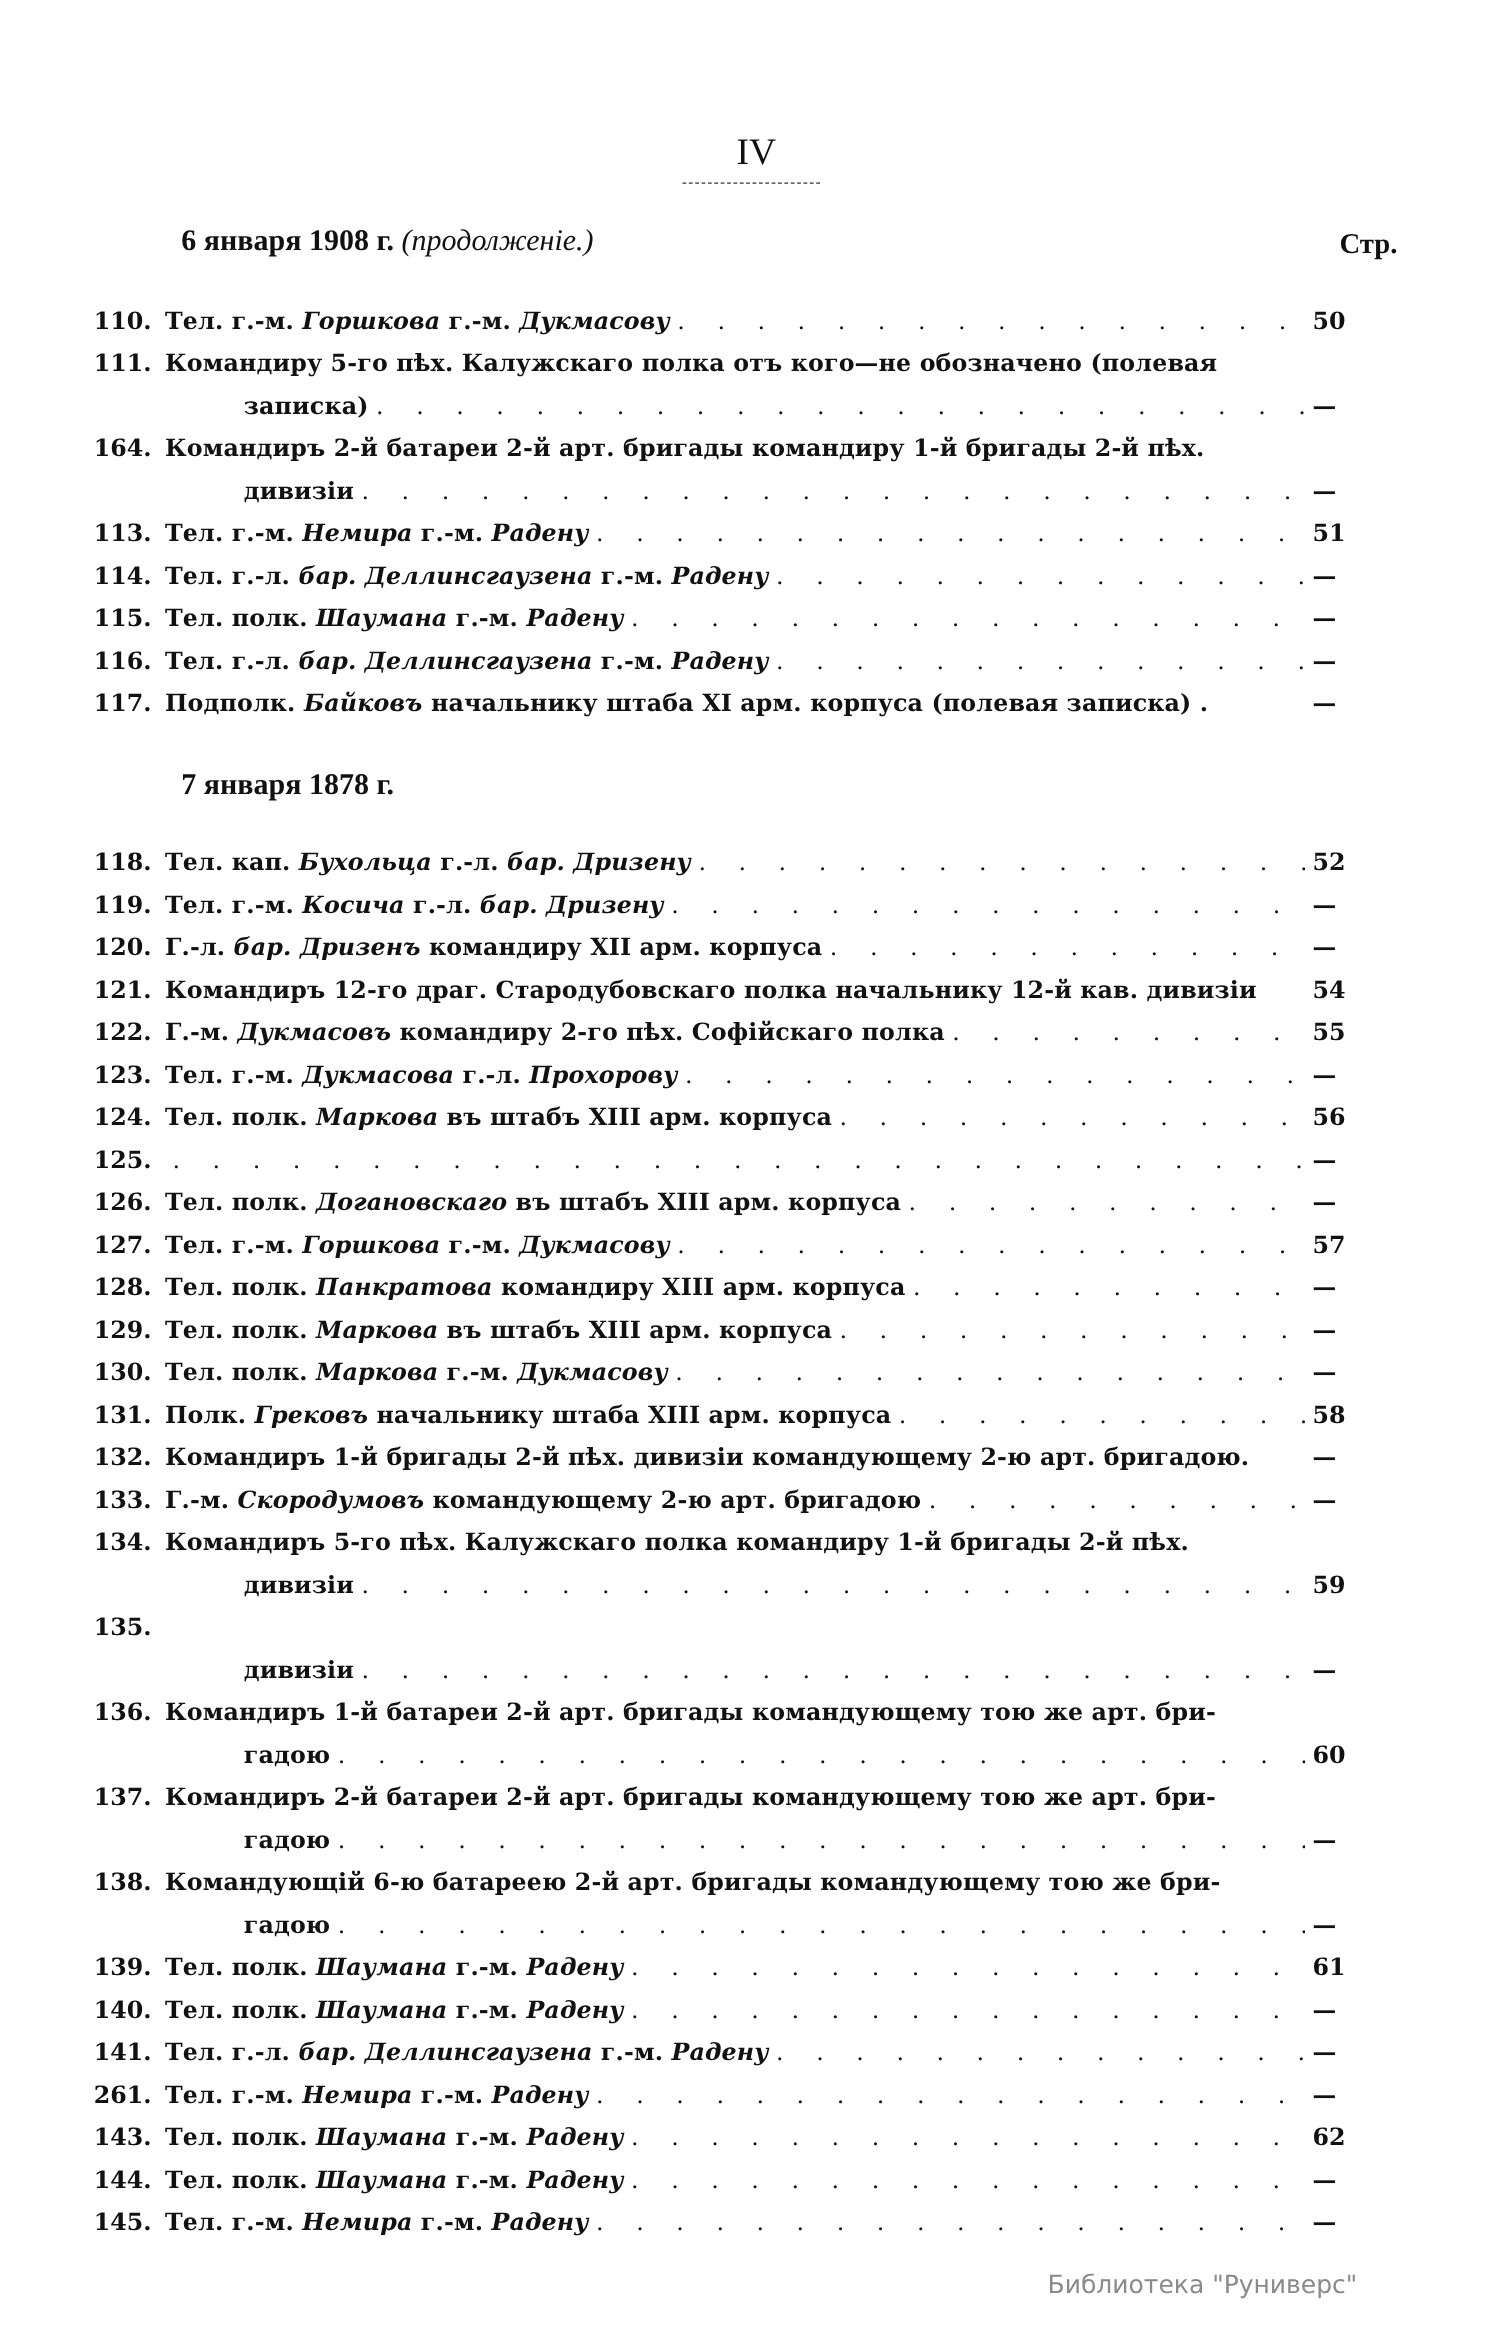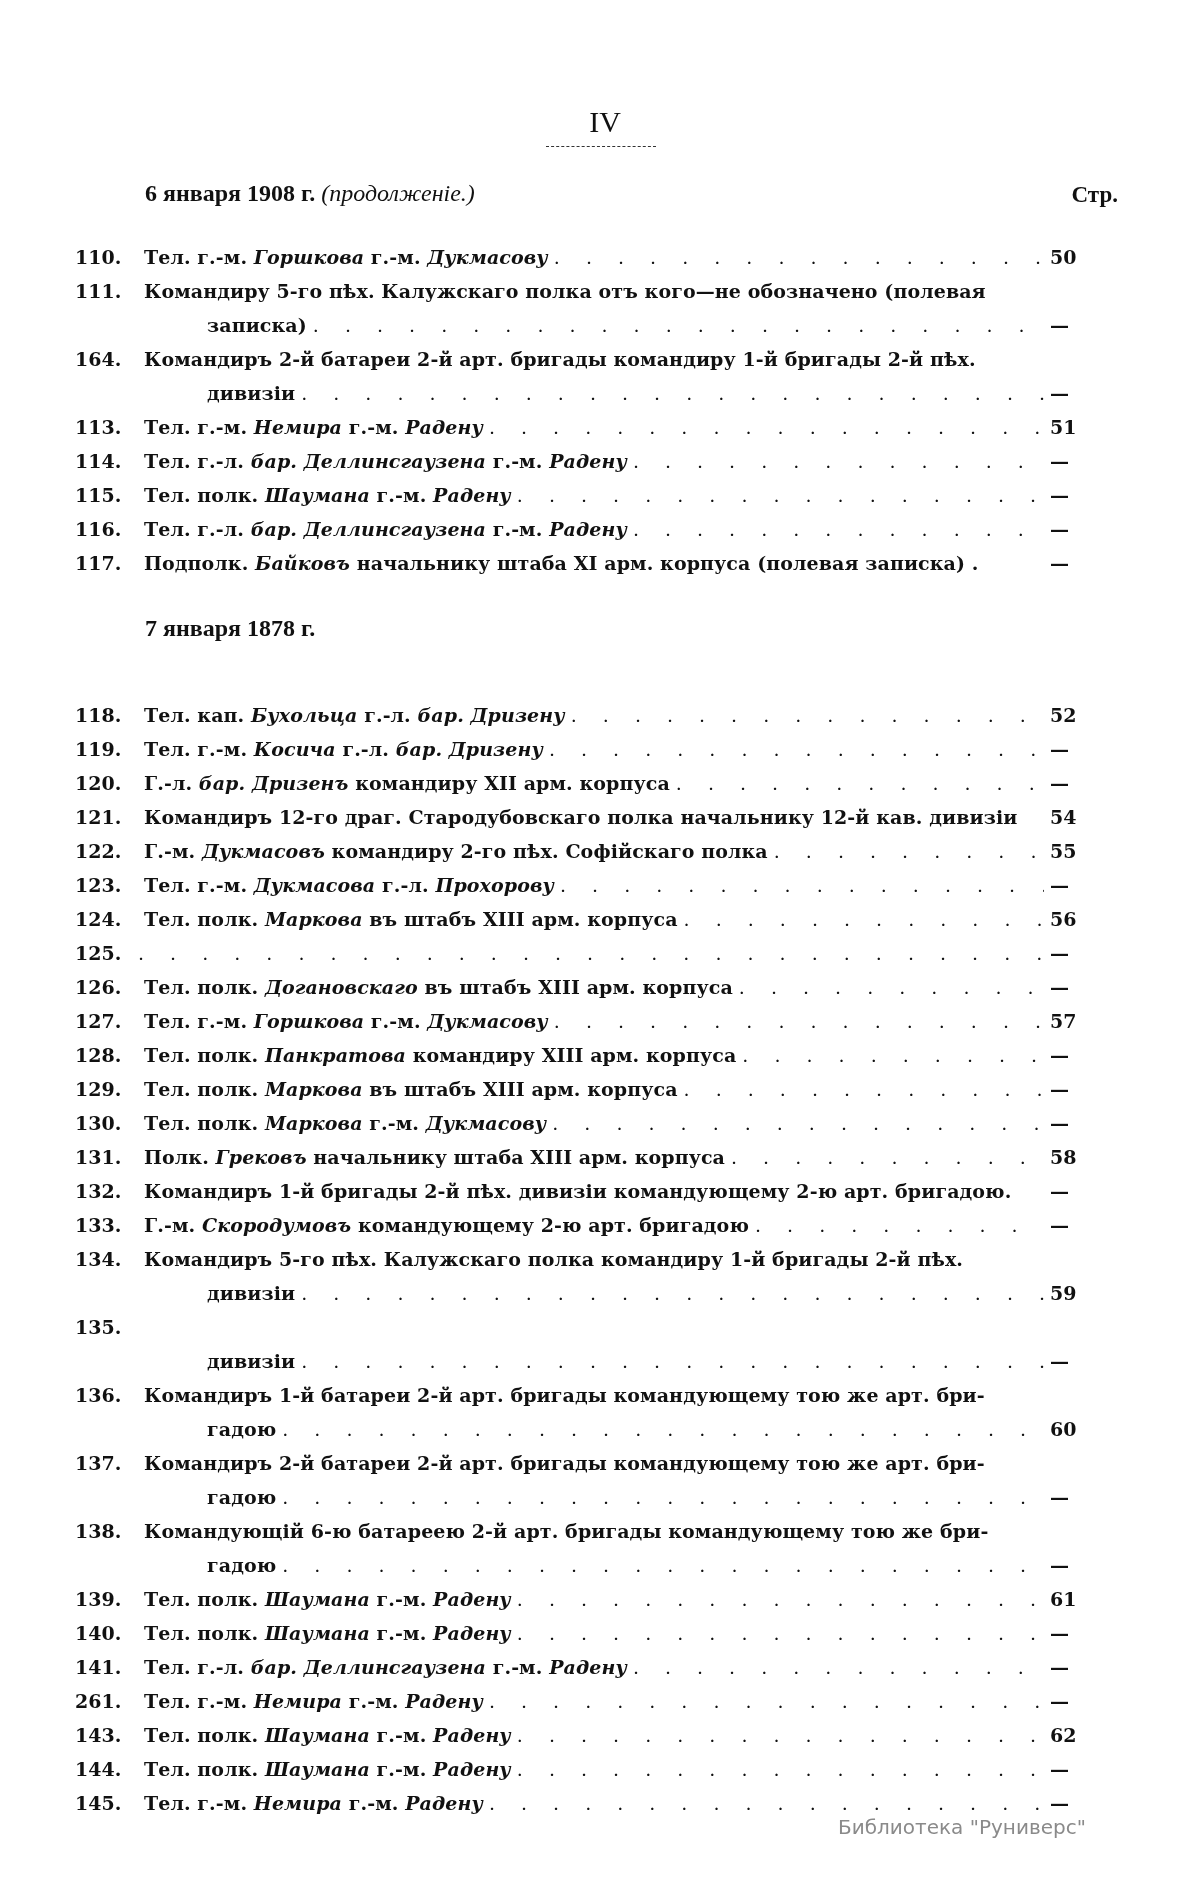--- a/index.html
+++ b/index.html
@@ -8,21 +8,21 @@
   .roman { position:absolute; left:0; width:1210px; top:105px; text-align:center;
            font-family:"Liberation Serif",serif; font-size:30px; }
   .roman-rule { position:absolute; left:546px; width:110px; top:146px; border-top:1.5px dashed #333; }
   .sec-head { position:absolute; left:145px; font-weight:bold; font-size:24px; font-family:"Liberation Serif",serif; }
   .sec-head .it { font-style:italic; font-weight:normal;margin-top:28px; }
   .str-head { position:absolute; right:82px; top:182px; font-weight:bold; font-size:23px; font-family:"Liberation Serif",serif; }
   .list { position:absolute; left:75px; width:1045px; }
   .entry { position:relative; font-size:19px; line-height:34px; }
   .line { position:relative; height:34px; white-space:nowrap; }
   .num { display:inline-block; width:57px; font-weight:bold; }
-  .txt { font-weight:bold; letter-spacing:0.1px;margin-left:12px; }
+  .txt { font-weight:bold; letter-spacing:0.1px; }
   .txt i { font-weight:bold; }
   .cont { padding-left:120px; }
   .lead { display:flex; align-items:baseline; }
   .lead .fill { flex:1; overflow:hidden; white-space:nowrap; margin:0 6px 0 6px; letter-spacing:10px; color:#111; }
   .lead .pg { width:70px; font-weight:bold; flex:none; }
   .watermark { position:absolute; left:838px; top:1815px; font-family:"DejaVu Sans",sans-serif;
                font-size:20px; color:#8a8a8a; }
 </style>
 </head>
 <body>
@@ -106,21 +106,21 @@
         <span class="fill"></span>
         <span class="pg">—</span>
       </div>
     </div>
   </div>
 
 <div class="sec-head" style="top:615px;">
   <span>7 января 1878 г.</span>
 </div>
 
-<div class="list" id="list-1" style="top:698px;">
+<div class="list" id="list-1" style="top:673px;">
     <div class="entry">
       <div class="line lead">
         <span class="num">118.</span>
         <span class="txt">Тел. кап. <i>Бухольца</i> г.-л. <i>бар. Дризену</i></span>
         <span class="fill"> . . . . . . . . . . . . . . . . . . . . . . . . . . . . . . . . . . . . . . . . . . . . . . . . . . . . . . . . . . . . . . . . . . .</span>
         <span class="pg">52</span>
       </div>
     </div>
     <div class="entry">
       <div class="line lead">

